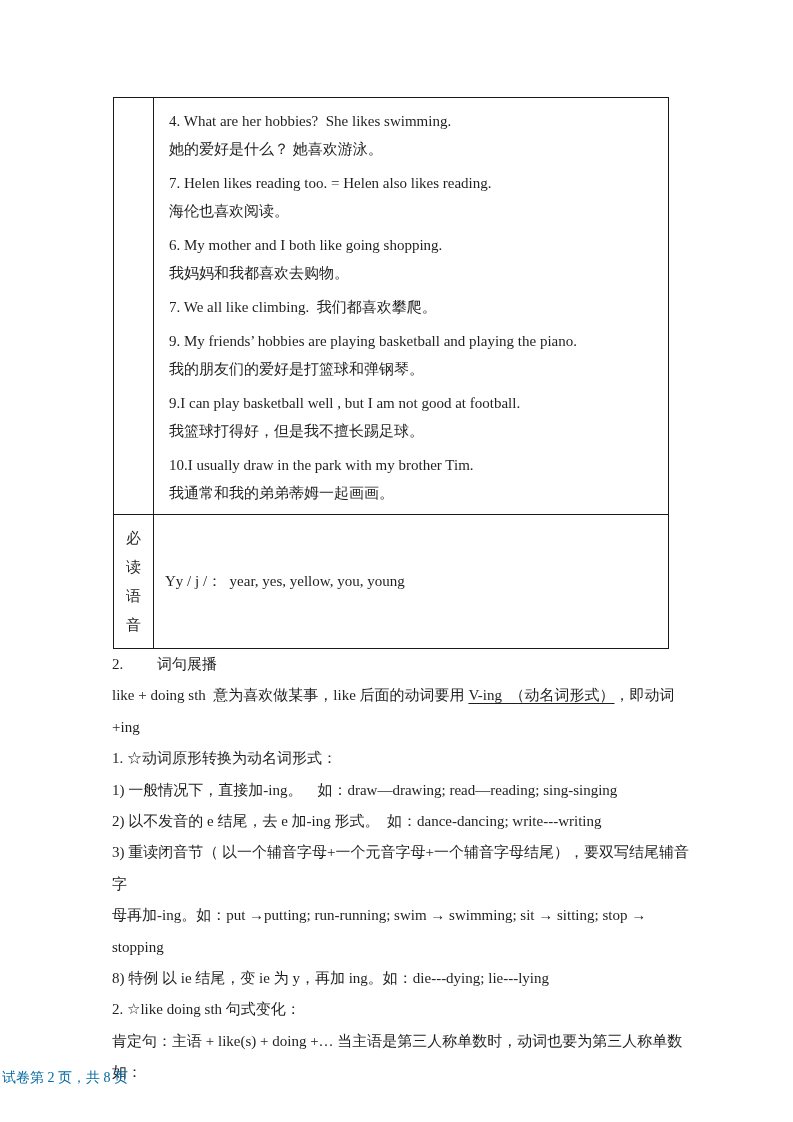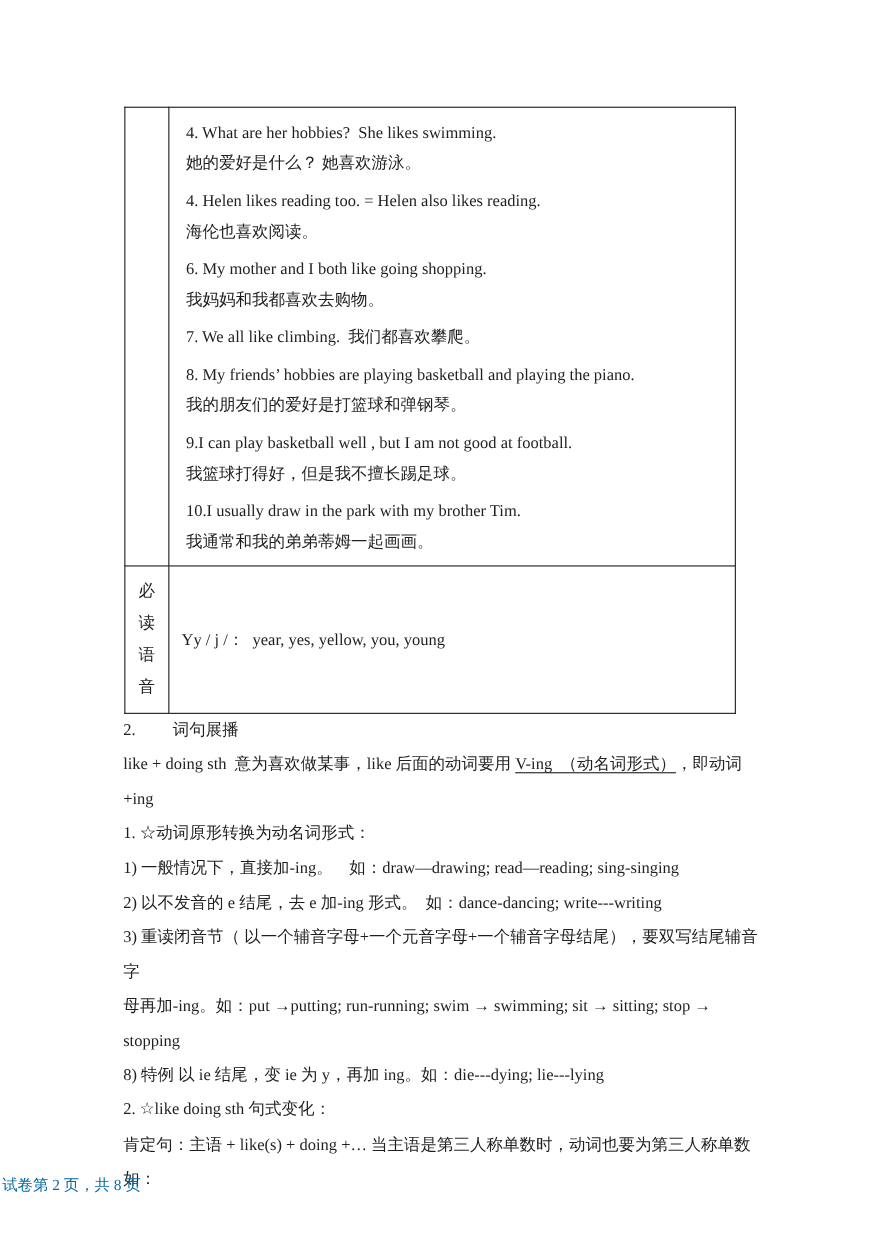--- a/index.html
+++ b/index.html
@@ -93,32 +93,32 @@
   <table class="doc-table">
     <tbody>
         <tr class="row-sentences">
       <td class="col-head" data-bind="table.row_sentences.header"></td>
       <td class="cell-sentences">
         <div class="sentence-group">
           <p data-bind="table.row_sentences.groups.0.0">4. What are her hobbies?  She likes swimming.</p>
           <p data-bind="table.row_sentences.groups.0.1">她的爱好是什么？ 她喜欢游泳。</p>
         </div>
         <div class="sentence-group">
-          <p data-bind="table.row_sentences.groups.1.0">4. Helen likes reading too. = Helen also likes reading.</p>
+          <p data-bind="table.row_sentences.groups.1.0">7. Helen likes reading too. = Helen also likes reading.</p>
           <p data-bind="table.row_sentences.groups.1.1">海伦也喜欢阅读。</p>
         </div>
         <div class="sentence-group">
           <p data-bind="table.row_sentences.groups.2.0">6. My mother and I both like going shopping.</p>
           <p data-bind="table.row_sentences.groups.2.1">我妈妈和我都喜欢去购物。</p>
         </div>
         <div class="sentence-group">
           <p data-bind="table.row_sentences.groups.3.0">7. We all like climbing.  我们都喜欢攀爬。</p>
         </div>
         <div class="sentence-group">
-          <p data-bind="table.row_sentences.groups.4.0">8. My friends’ hobbies are playing basketball and playing the piano.</p>
+          <p data-bind="table.row_sentences.groups.4.0">9. My friends’ hobbies are playing basketball and playing the piano.</p>
           <p data-bind="table.row_sentences.groups.4.1">我的朋友们的爱好是打篮球和弹钢琴。</p>
         </div>
         <div class="sentence-group">
           <p data-bind="table.row_sentences.groups.5.0">9.I can play basketball well , but I am not good at football.</p>
           <p data-bind="table.row_sentences.groups.5.1">我篮球打得好，但是我不擅长踢足球。</p>
         </div>
         <div class="sentence-group">
           <p data-bind="table.row_sentences.groups.6.0">10.I usually draw in the park with my brother Tim.</p>
           <p data-bind="table.row_sentences.groups.6.1">我通常和我的弟弟蒂姆一起画画。</p>
         </div>

